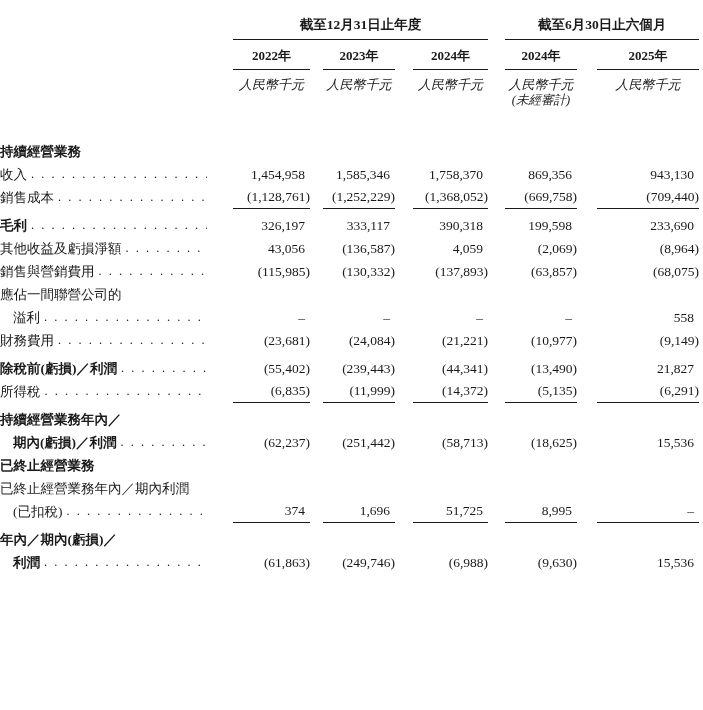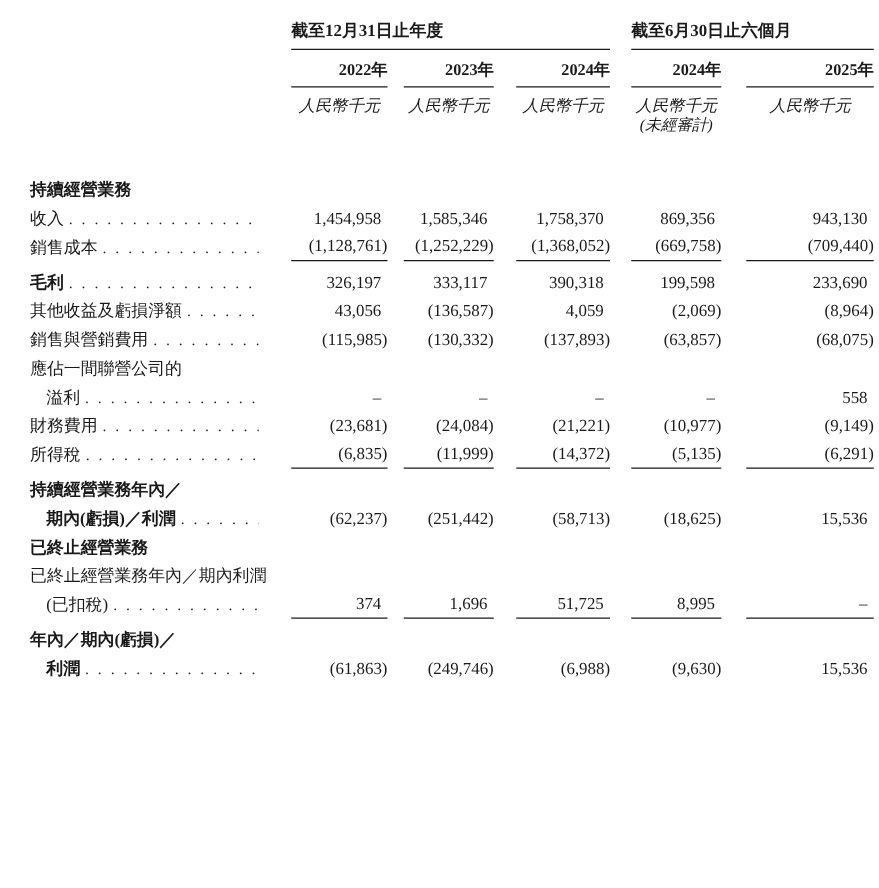--- a/index.html
+++ b/index.html
@@ -13,33 +13,33 @@
   td { padding:0; vertical-align:bottom; font-size:13.5px; line-height:1.05; }
 
   
   td.c1 { padding-left:23px; }
   td.c2 { padding-left:13px; }
   td.c3 { padding-left:18px; }
   td.c4 { padding-left:17px;font-family:Liberation Serif, serif; }
   td.c5 { padding-left:20px; }
 
   
-  .gbox { font-weight:bold; font-size:13.5px;
+  .gbox { text-align:center; font-weight:bold; font-size:13.5px;
           padding-bottom:7px; padding-top:6px; border-bottom:1.2px solid #1a1a1a; }
-  .ybox { text-align:right; font-weight:bold; font-size:13px;
+  .ybox { text-align:center; font-weight:bold; font-size:13px;
           padding-top:9px; padding-bottom:6px; border-bottom:1.2px solid #1a1a1a; }
   .ubox { text-align:center; font-style:italic; font-size:13px; padding-top:8px; }
   .nbox-note { text-align:center; font-style:italic; font-size:12.5px; padding-top:3px; min-height:16px; }
 
   
   tbody td { height:23px; }
   tbody tr.first td { padding-top:37px; }
   tbody tr.sp td { padding-top:10px; }
 
-  .lab { display:flex; align-items:flex-end; padding-left:24px; padding-bottom:4px; }
+  .lab { display:flex; align-items:flex-start; padding-bottom:4px; }
   .txt { white-space:nowrap; }
   tr.bold .txt { font-weight:bold; }
   .ind .txt { padding-left:13px; }
   .dots { flex:1; overflow:hidden; white-space:nowrap; margin-left:4px; margin-right:3px;
           font-size:12.5px; letter-spacing:2px; color:#1a1a1a; }
   .dots::after { content:". . . . . . . . . . . . . . . . . . . . . . . . . . . . . . . . . . . . . . . ."; }
 
   td.num { text-align:right; }
   .nbox { padding-bottom:4px; white-space:nowrap; }
   .nbox.ul { border-bottom:1.2px solid #1a1a1a; }
@@ -308,20 +308,43 @@
         <td class="num c3">
           <div class="nbox">(21,221)</div>
         </td>
         <td class="num c4">
           <div class="nbox">(10,977)</div>
         </td>
         <td class="num c5">
           <div class="nbox">(9,149)</div>
         </td>
       </tr>
+      <tr class="bold sp ">
+        <td>
+          <div class="lab">
+            <span class="txt">除稅前(虧損)／利潤</span>
+            <span class="dots"></span>
+          </div>
+        </td>
+        <td class="num c1">
+          <div class="nbox">(55,402)</div>
+        </td>
+        <td class="num c2">
+          <div class="nbox">(239,443)</div>
+        </td>
+        <td class="num c3">
+          <div class="nbox">(44,341)</div>
+        </td>
+        <td class="num c4">
+          <div class="nbox">(13,490)</div>
+        </td>
+        <td class="num c5">
+          <div class="nbox digit">21,827</div>
+        </td>
+      </tr>
       <tr class="">
         <td>
           <div class="lab">
             <span class="txt">所得稅</span>
             <span class="dots"></span>
           </div>
         </td>
         <td class="num c1">
           <div class="nbox ul">(6,835)</div>
         </td>

